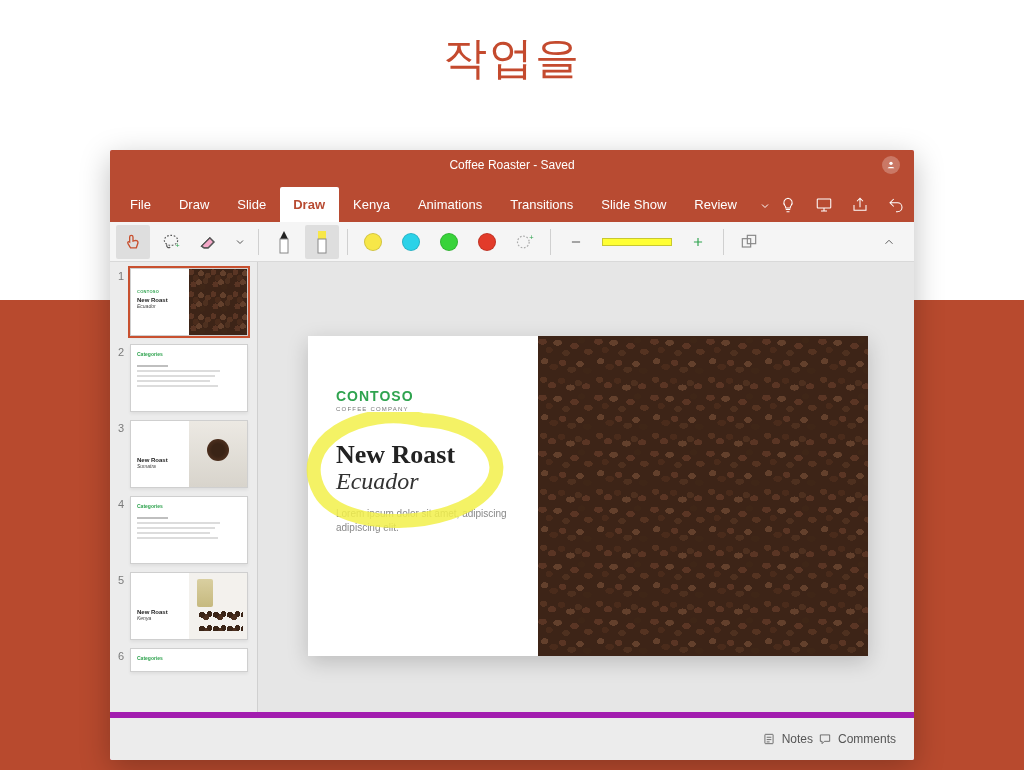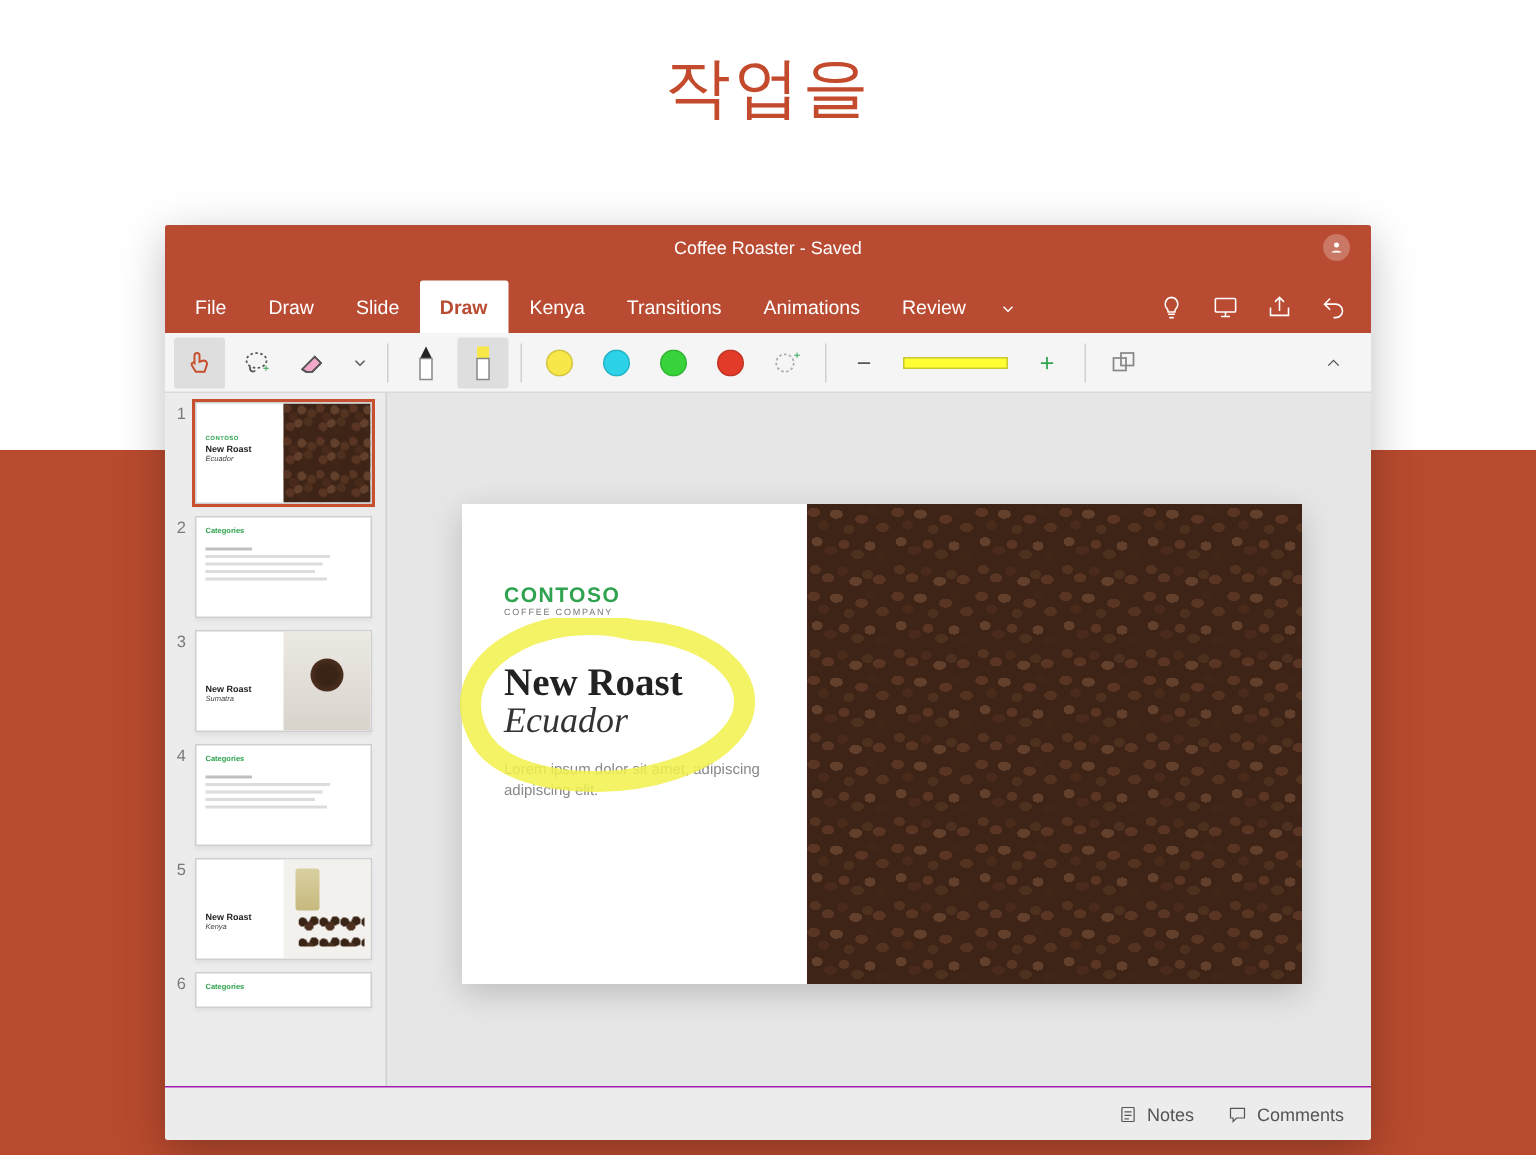--- a/index.html
+++ b/index.html
@@ -263,22 +263,22 @@
       radial-gradient(ellipse 6px 5px at 10% 78%, #553321 60%, transparent 62%),
       radial-gradient(ellipse 7px 5px at 25% 88%, #5a3524 60%, transparent 62%),
       radial-gradient(ellipse 6px 5px at 42% 80%, #4a2b1b 60%, transparent 62%),
       radial-gradient(ellipse 7px 5px at 58% 92%, #63402c 60%, transparent 62%),
       radial-gradient(ellipse 6px 5px at 72% 84%, #4e301f 60%, transparent 62%),
       radial-gradient(ellipse 7px 5px at 86% 90%, #5a3524 60%, transparent 62%);
     background-size: 56px 56px;
   }
   
   .statusbar{
-    height:36px;background:#ececec;border-top:1px solid #a21caf;
-    display:flex;align-items:center;justify-content:flex-end;gap:22px;
+    height:48px;background:#ececec;border-top:6px solid #a21caf;
+    display:flex;align-items:center;justify-content:flex-end;gap:5px;
     padding:0 18px;font-size:12px;color:#555;
   }
   .status-item{display:flex;align-items:center;gap:6px;cursor:pointer;}
   .status-item svg{width:14px;height:14px;stroke:#555;fill:none;stroke-width:1.4;}
   
   svg { display:block; }
 </style>
 </head>
 <body>
 
@@ -296,22 +296,23 @@
             <path d="M4 20c0-4 16-4 16 0"></path>
           </svg>
       </span>
     </div>
     <div class="ribbon-tabs">
       <div class="ribbon-tab">File</div>
       <div class="ribbon-tab">Draw</div>
       <div class="ribbon-tab">Slide</div>
       <div class="ribbon-tab active">Draw</div>
       <div class="ribbon-tab">Kenya</div>
+      <div class="ribbon-tab">Animations</div>
       <div class="ribbon-tab">Transitions</div>
-      <div class="ribbon-tab">Animations</div>
+      <div class="ribbon-tab">Slide Show</div>
       <div class="ribbon-tab">Review</div>
       <div class="ribbon-tab ribbon-more">
         <svg width="12" height="12" viewBox="0 0 24 24" stroke="#fff" fill="none" stroke-width="2">
             <polyline points="6 9 12 15 18 9"></polyline>
           </svg>
       </div>
       <div class="ribbon-right">
         <span class="ri">
             <svg viewBox="0 0 24 24">
               <path d="M9 18h6M10 21h4M12 3a6 6 0 0 0-4 10c1 1 1 2 1 3h6c0-1 0-2 1-3a6 6 0 0 0-4-10z"></path>

